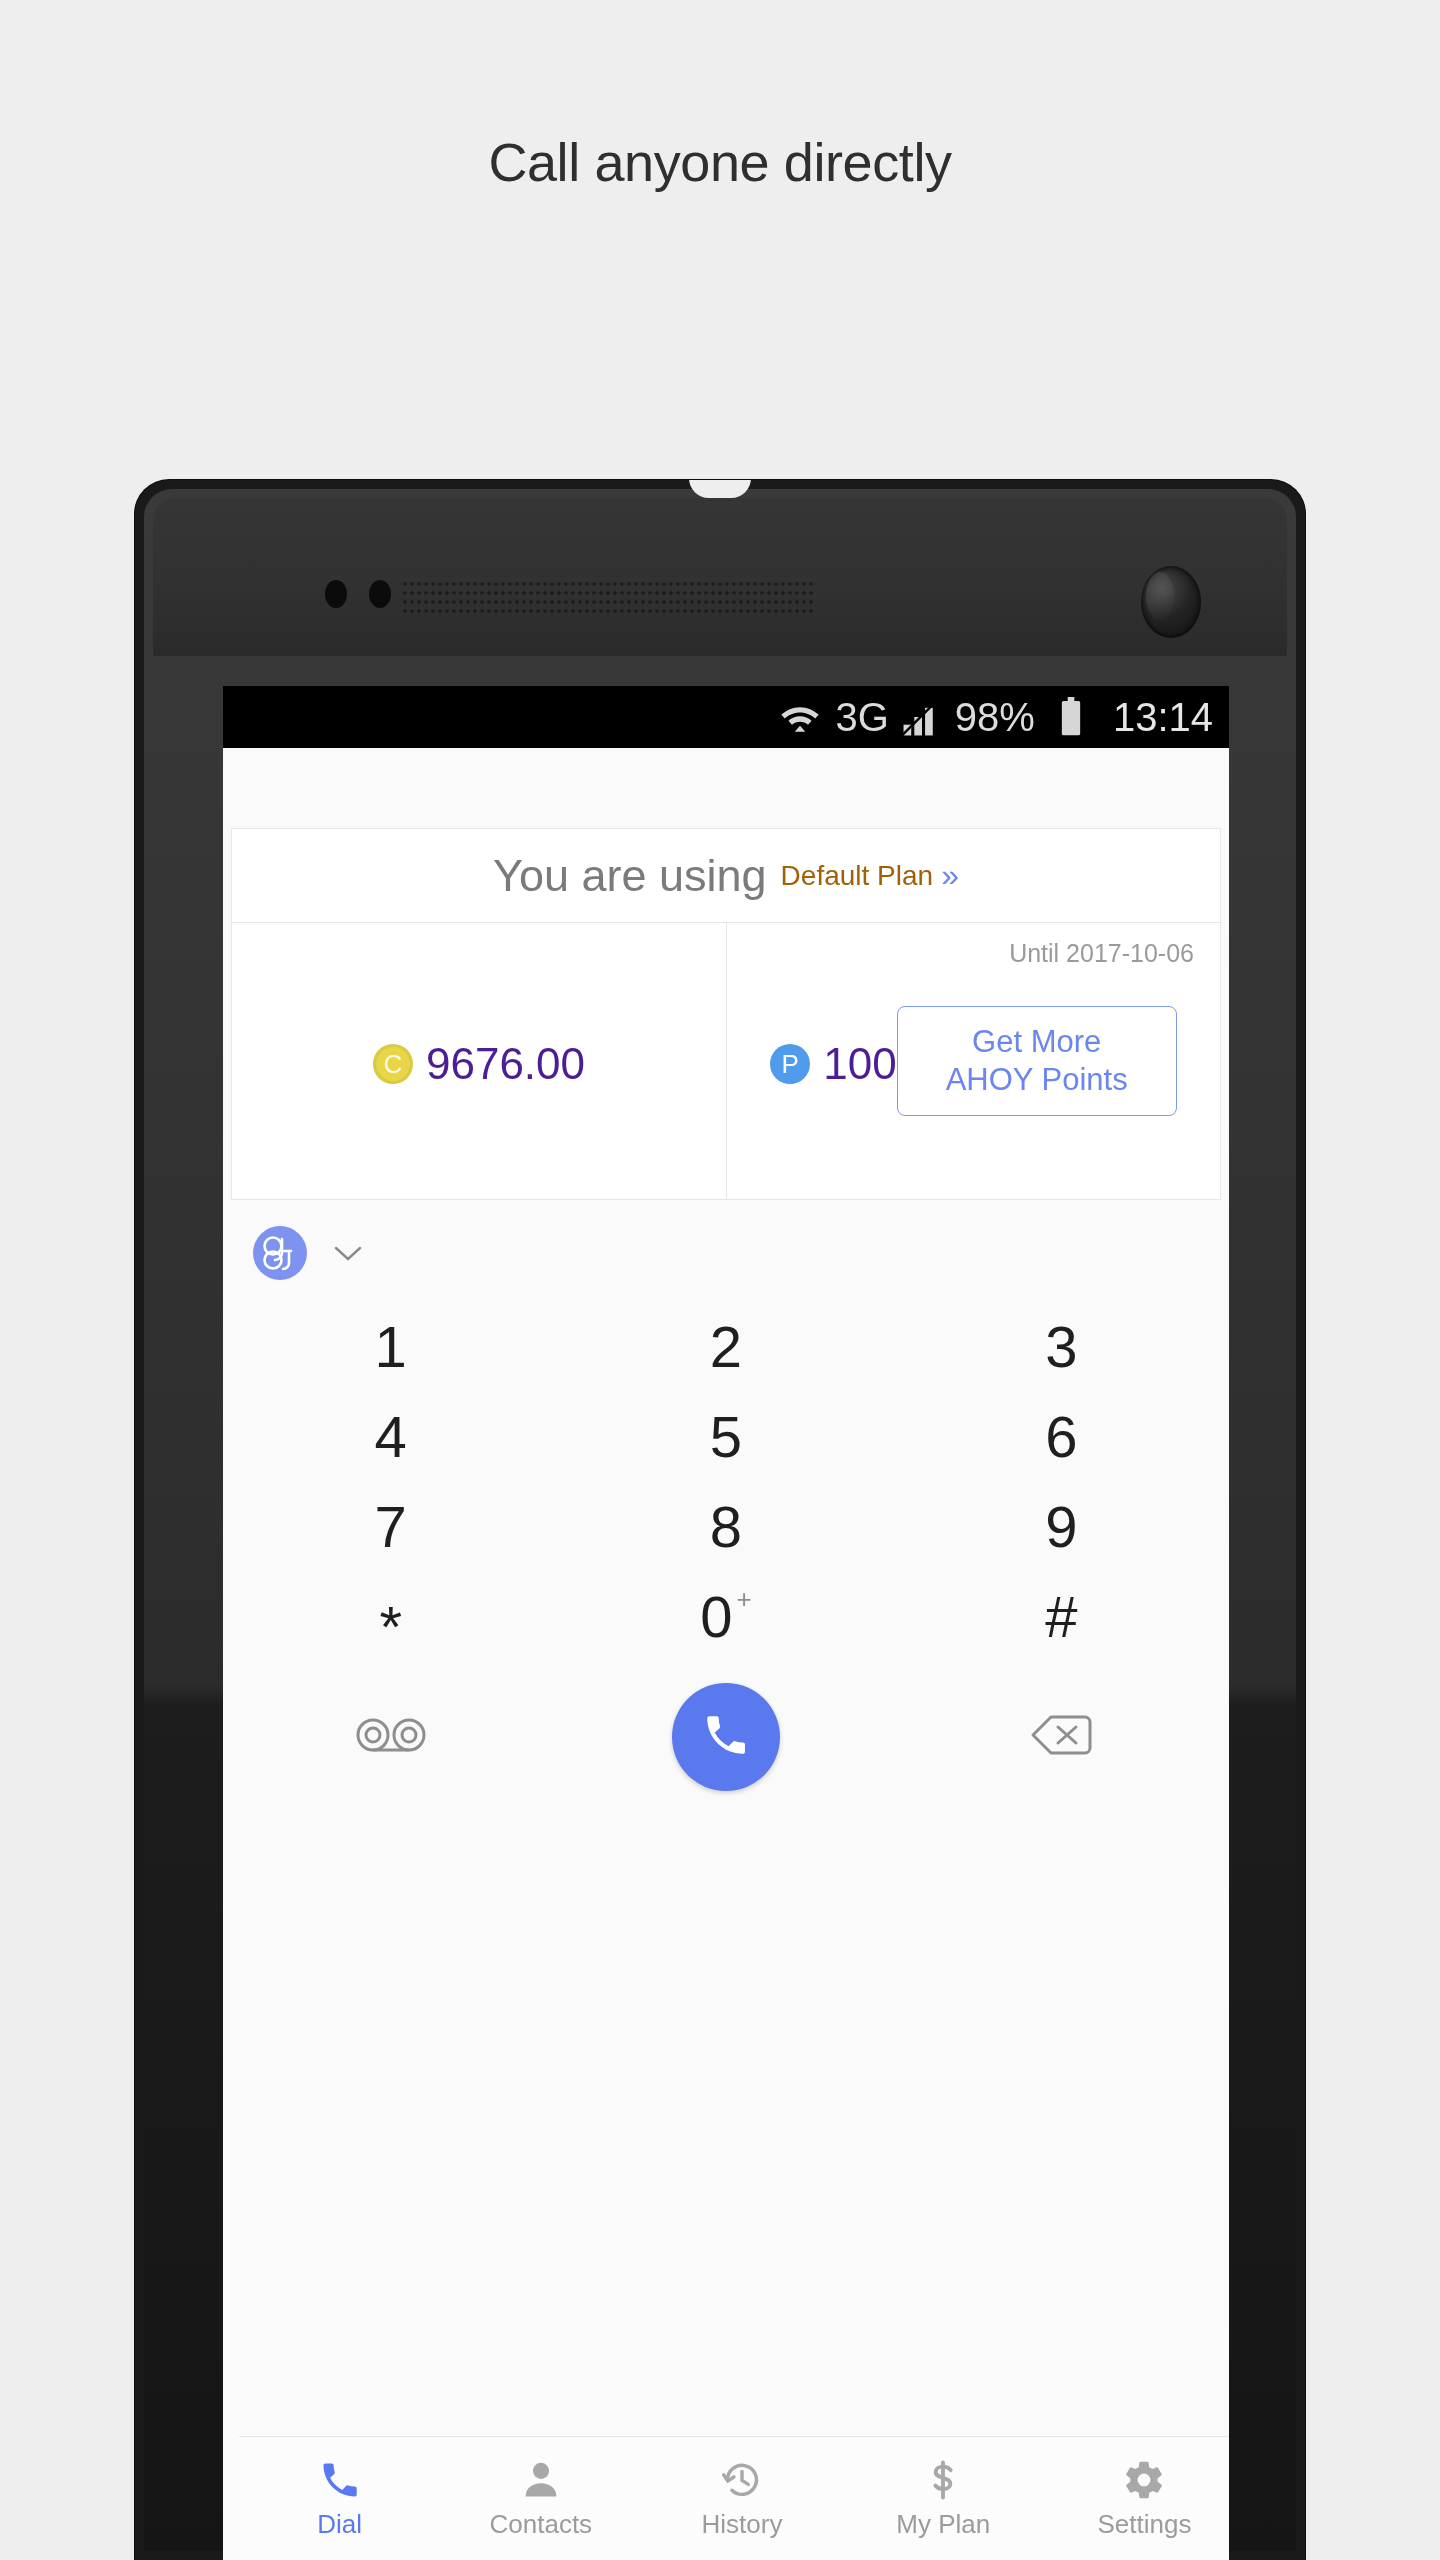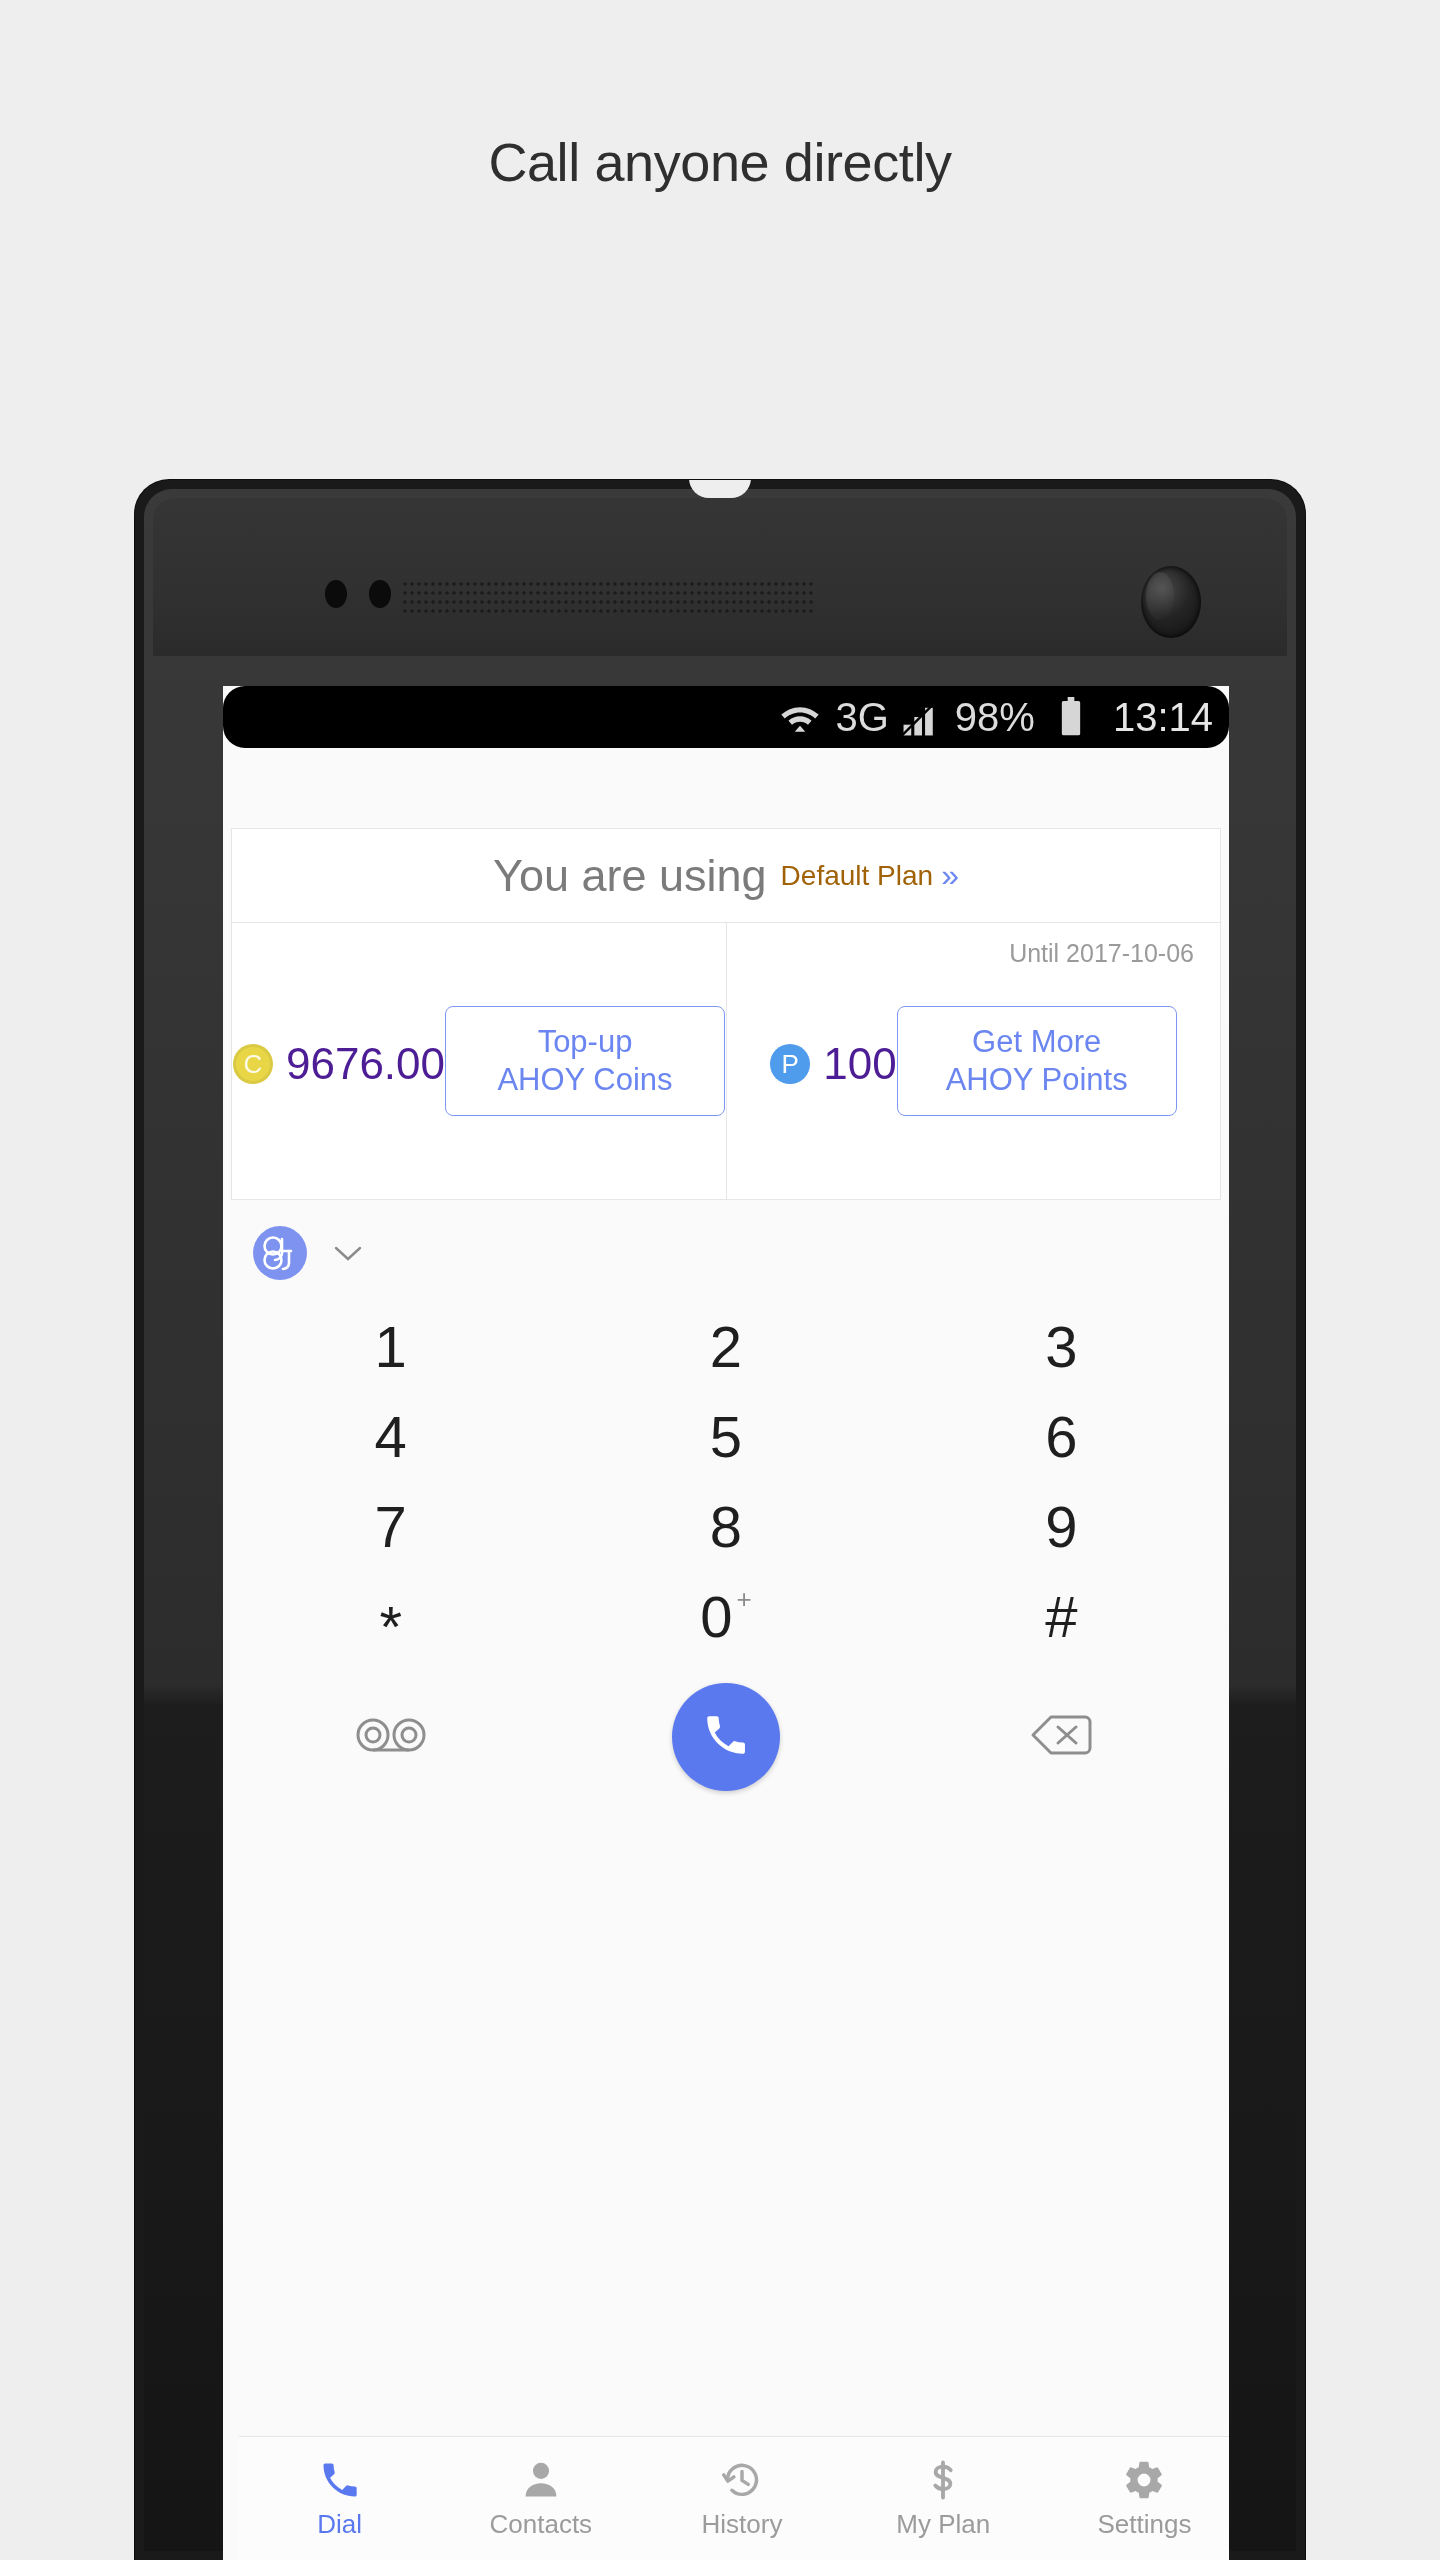--- a/index.html
+++ b/index.html
@@ -91,21 +91,20 @@
     overflow: hidden;
   }
 
   
   .statusbar {
     height: 62px; width: 100%;
     background: #000;
     display: flex; align-items: center; justify-content: flex-end;
     padding-right: 16px;
     color: #d6d6d6;
-    border-radius: 22px;
   }
   .sb-item { display: flex; align-items: center; margin-left: 13px; }
   .sb-text { font-size: 40px; letter-spacing: 0px; color: #dcdcdc; }
   .sb-time { font-size: 40px; color: #e6e6e6; margin-left: 16px; }
   .wifi-ico { width: 44px; height: 34px; display:block; }
   .signal-ico { width: 40px; height: 40px; display:block; position: relative; }
   .batt-ico { width: 26px; height: 40px; display:block; margin-left: 10px;}
 
   
   .top-gap { height: 80px; background: #fafafa; }
@@ -296,24 +295,20 @@
       <span class="plan-link">Default Plan</span>
       <span class="plan-chev">»</span>
     </div>
 
     <div class="bal-row">
 
       <div class="bal-cell">
         <div class="bal-value-row">
           <span class="coin coin-c">C</span>
           <span class="bal-num">9676.00</span>
-        </div>
-        <div class="outline-btn">
-          <div>Top-up</div>
-          <div>AHOY Coins</div>
         </div>
       </div>
 
       <div class="bal-cell">
         <span class="bal-until">Until 2017-10-06</span>
         <div class="bal-value-row">
           <span class="coin coin-p">P</span>
           <span class="bal-num">100</span>
         </div>
         <div class="outline-btn">

